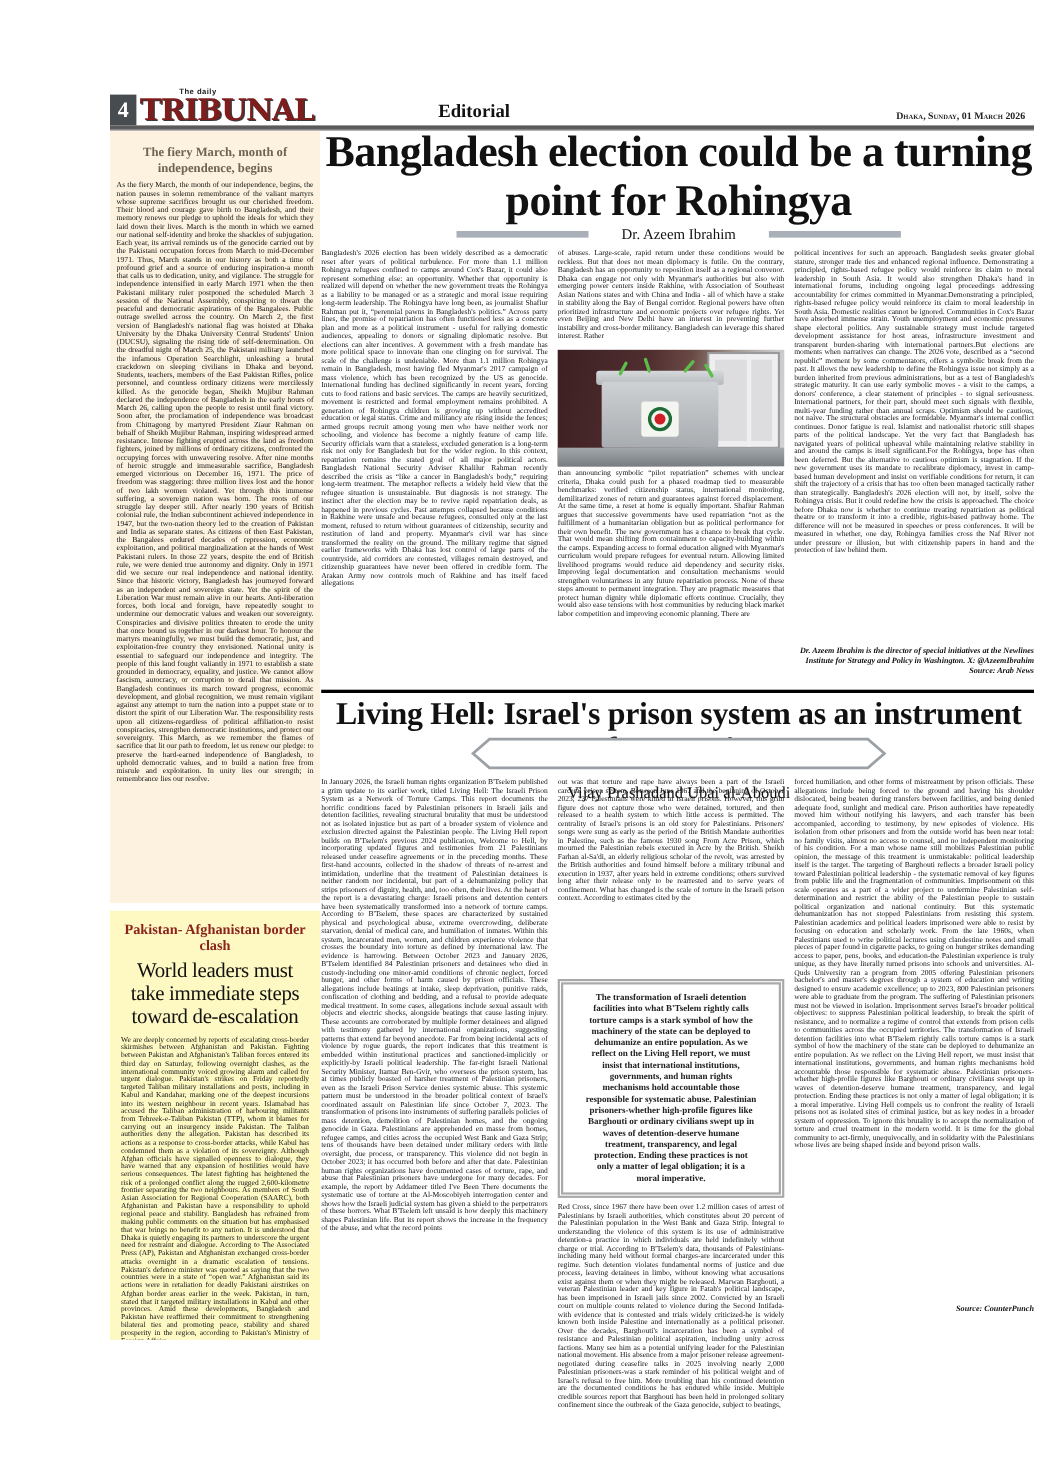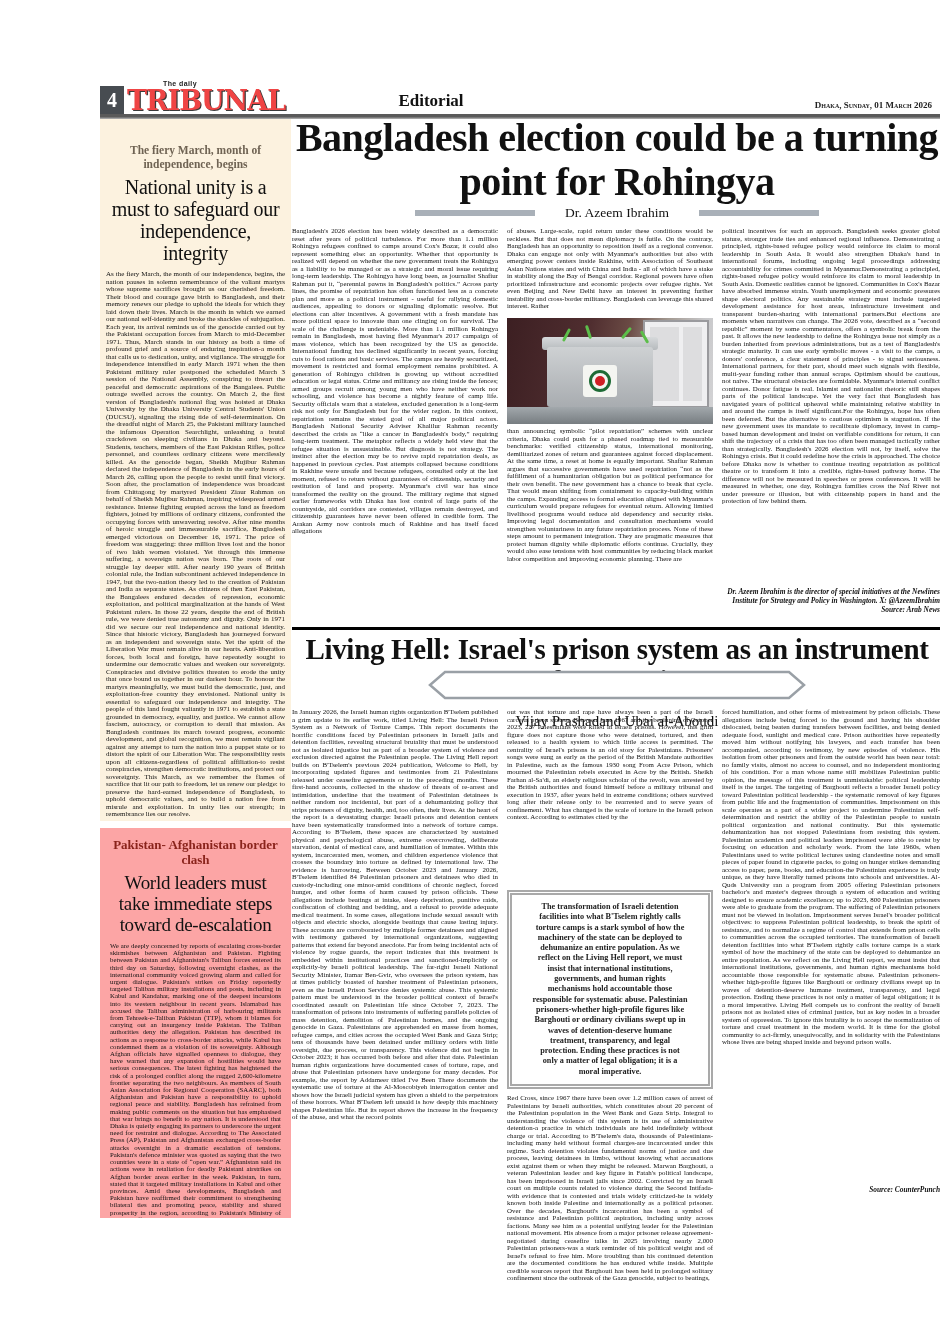--- a/index.html
+++ b/index.html
@@ -5,38 +5,38 @@
   html,body{margin:0;padding:0;}
   body{width:945px;height:1336px;background:#fff;position:relative;
        font-family:"Liberation Serif",serif;color:#111;overflow:hidden;}
   .abs{position:absolute;}
 
   
   #page-badge{left:100px;top:86px;width:24px;height:28px;background:#474c51;
     color:#fff;font:700 20px/28px "Liberation Serif",serif;text-align:center;}
   #masthead{left:127px;top:80px;width:170px;}
   #masthead-top{font:700 7px/8px "Liberation Sans",sans-serif;color:#222;margin-left:36px;letter-spacing:.4px;}
-  #masthead-main{font:800 27px/26px "DejaVu Serif",serif;color:#ef4444;
+  #masthead-main{font:800 27px/26px "DejaVu Serif",serif;color:#7f1d1d;
     letter-spacing:-1px;text-shadow:1.2px 1.2px 0 #3a3a3a;}
   #section-label{left:0;top:92px;width:862px;text-align:center;
     font:700 17px/18px "Liberation Serif",serif;}
   #dateline{left:640px;top:100px;width:292px;text-align:right;
     font:700 9px/10px "Liberation Serif",serif;font-variant:small-caps;color:#222;}
   #header-rule{left:100px;top:114px;width:840px;height:5px;
     background:linear-gradient(#5a5a5a 55%,#b9b9b9);}
 
   
   #article1{left:100px;top:119px;width:191px;height:702px;background:#fcf2df;
-    box-sizing:border-box;padding:23px 6px;overflow:hidden;}
+    box-sizing:border-box;padding:12px 6px;overflow:hidden;}
   #a1-kicker{font:700 11.5px/13.5px "Liberation Serif",serif;color:#6f6353;
     text-align:center;margin:2px 4px 5px;}
   #a1-headline{font:400 20px/22px "Liberation Serif",serif;text-align:center;
     letter-spacing:-.3px;margin:0 0 7px;}
   .body-sm{font:7px/7.5px "Liberation Serif",serif;text-align:justify;}
-  #article2{left:100px;top:828px;width:191px;height:390px;background:#fca5a5;
+  #article2{left:100px;top:828px;width:191px;height:390px;background:#fef9c3;
     box-sizing:border-box;padding:7px 10px;overflow:hidden;}
   #a2-kicker{font:700 13px/15px "Liberation Serif",serif;color:#8a241c;
     text-align:center;margin:2px 0 5px;}
   #a2-headline{font:400 19px/21px "Liberation Serif",serif;text-align:center;
     letter-spacing:-.3px;margin:0 0 7px;}
   .body-sm2{font:6.8px/7.2px "Liberation Serif",serif;text-align:justify;}
 
   
   #main-headline{left:292px;top:116px;width:650px;text-align:center;
     font:700 40px/44px "Liberation Serif",serif;letter-spacing:-.5px;}
@@ -102,21 +102,20 @@
 <div class="abs" id="masthead">
   <div id="masthead-top">The daily</div>
   <div id="masthead-main">TRIBUNAL</div>
 </div>
 <div class="abs" id="section-label">Editorial</div>
 <div class="abs" id="dateline">Dhaka, Sunday, 01 March 2026</div>
 <div class="abs" id="header-rule"></div>
 
 <div class="abs" id="article1">
   <div id="a1-kicker">The fiery March, month of independence, begins</div>
-  <div id="a1-headline">National unity is a must to safeguard our independence, integrity</div>
   <div class="body-sm">As the fiery March, the month of our independence, begins, the nation pauses in solemn remembrance of the valiant martyrs whose supreme sacrifices brought us our cherished freedom. Their blood and courage gave birth to Bangladesh, and their memory renews our pledge to uphold the ideals for which they laid down their lives. March is the month in which we earned our national self-identity and broke the shackles of subjugation. Each year, its arrival reminds us of the genocide carried out by the Pakistani occupation forces from March to mid-December 1971. Thus, March stands in our history as both a time of profound grief and a source of enduring inspiration-a month that calls us to dedication, unity, and vigilance. The struggle for independence intensified in early March 1971 when the then Pakistani military ruler postponed the scheduled March 3 session of the National Assembly, conspiring to thwart the peaceful and democratic aspirations of the Bangalees. Public outrage swelled across the country. On March 2, the first version of Bangladesh's national flag was hoisted at Dhaka University by the Dhaka University Central Students' Union (DUCSU), signaling the rising tide of self-determination. On the dreadful night of March 25, the Pakistani military launched the infamous Operation Searchlight, unleashing a brutal crackdown on sleeping civilians in Dhaka and beyond. Students, teachers, members of the East Pakistan Rifles, police personnel, and countless ordinary citizens were mercilessly killed. As the genocide began, Sheikh Mujibur Rahman declared the independence of Bangladesh in the early hours of March 26, calling upon the people to resist until final victory. Soon after, the proclamation of independence was broadcast from Chittagong by martyred President Ziaur Rahman on behalf of Sheikh Mujibur Rahman, inspiring widespread armed resistance. Intense fighting erupted across the land as freedom fighters, joined by millions of ordinary citizens, confronted the occupying forces with unwavering resolve. After nine months of heroic struggle and immeasurable sacrifice, Bangladesh emerged victorious on December 16, 1971. The price of freedom was staggering: three million lives lost and the honor of two lakh women violated. Yet through this immense suffering, a sovereign nation was born. The roots of our struggle lay deeper still. After nearly 190 years of British colonial rule, the Indian subcontinent achieved independence in 1947, but the two-nation theory led to the creation of Pakistan and India as separate states. As citizens of then East Pakistan, the Bangalees endured decades of repression, economic exploitation, and political marginalization at the hands of West Pakistani rulers. In those 22 years, despite the end of British rule, we were denied true autonomy and dignity. Only in 1971 did we secure our real independence and national identity. Since that historic victory, Bangladesh has journeyed forward as an independent and sovereign state. Yet the spirit of the Liberation War must remain alive in our hearts. Anti-liberation forces, both local and foreign, have repeatedly sought to undermine our democratic values and weaken our sovereignty. Conspiracies and divisive politics threaten to erode the unity that once bound us together in our darkest hour. To honour the martyrs meaningfully, we must build the democratic, just, and exploitation-free country they envisioned. National unity is essential to safeguard our independence and integrity. The people of this land fought valiantly in 1971 to establish a state grounded in democracy, equality, and justice. We cannot allow fascism, autocracy, or corruption to derail that mission. As Bangladesh continues its march toward progress, economic development, and global recognition, we must remain vigilant against any attempt to turn the nation into a puppet state or to distort the spirit of our Liberation War. The responsibility rests upon all citizens-regardless of political affiliation-to resist conspiracies, strengthen democratic institutions, and protect our sovereignty. This March, as we remember the flames of sacrifice that lit our path to freedom, let us renew our pledge: to preserve the hard-earned independence of Bangladesh, to uphold democratic values, and to build a nation free from misrule and exploitation. In unity lies our strength; in remembrance lies our resolve.</div>
 </div>
 
 <div class="abs" id="article2">
   <div id="a2-kicker">Pakistan- Afghanistan border clash</div>
   <div id="a2-headline">World leaders must take immediate steps toward de-escalation</div>
   <div class="body-sm2">We are deeply concerned by reports of escalating cross-border skirmishes between Afghanistan and Pakistan. Fighting between Pakistan and Afghanistan's Taliban forces entered its third day on Saturday, following overnight clashes, as the international community voiced growing alarm and called for urgent dialogue. Pakistan's strikes on Friday reportedly targeted Taliban military installations and posts, including in Kabul and Kandahar, marking one of the deepest incursions into its western neighbour in recent years. Islamabad has accused the Taliban administration of harbouring militants from Tehreek-e-Taliban Pakistan (TTP), whom it blames for carrying out an insurgency inside Pakistan. The Taliban authorities deny the allegation. Pakistan has described its actions as a response to cross-border attacks, while Kabul has condemned them as a violation of its sovereignty. Although Afghan officials have signalled openness to dialogue, they have warned that any expansion of hostilities would have serious consequences. The latest fighting has heightened the risk of a prolonged conflict along the rugged 2,600-kilometre frontier separating the two neighbours. As members of South Asian Association for Regional Cooperation (SAARC), both Afghanistan and Pakistan have a responsibility to uphold regional peace and stability. Bangladesh has refrained from making public comments on the situation but has emphasised that war brings no benefit to any nation. It is understood that Dhaka is quietly engaging its partners to underscore the urgent need for restraint and dialogue. According to The Associated Press (AP), Pakistan and Afghanistan exchanged cross-border attacks overnight in a dramatic escalation of tensions. Pakistan's defence minister was quoted as saying that the two countries were in a state of “open war.” Afghanistan said its actions were in retaliation for deadly Pakistani airstrikes on Afghan border areas earlier in the week. Pakistan, in turn, stated that it targeted military installations in Kabul and other provinces. Amid these developments, Bangladesh and Pakistan have reaffirmed their commitment to strengthening bilateral ties and promoting peace, stability and shared prosperity in the region, according to Pakistan's Ministry of Foreign Affairs.</div>
 </div>
 
 <div class="abs" id="main-headline">Bangladesh election could be a turning point for Rohingya</div>

